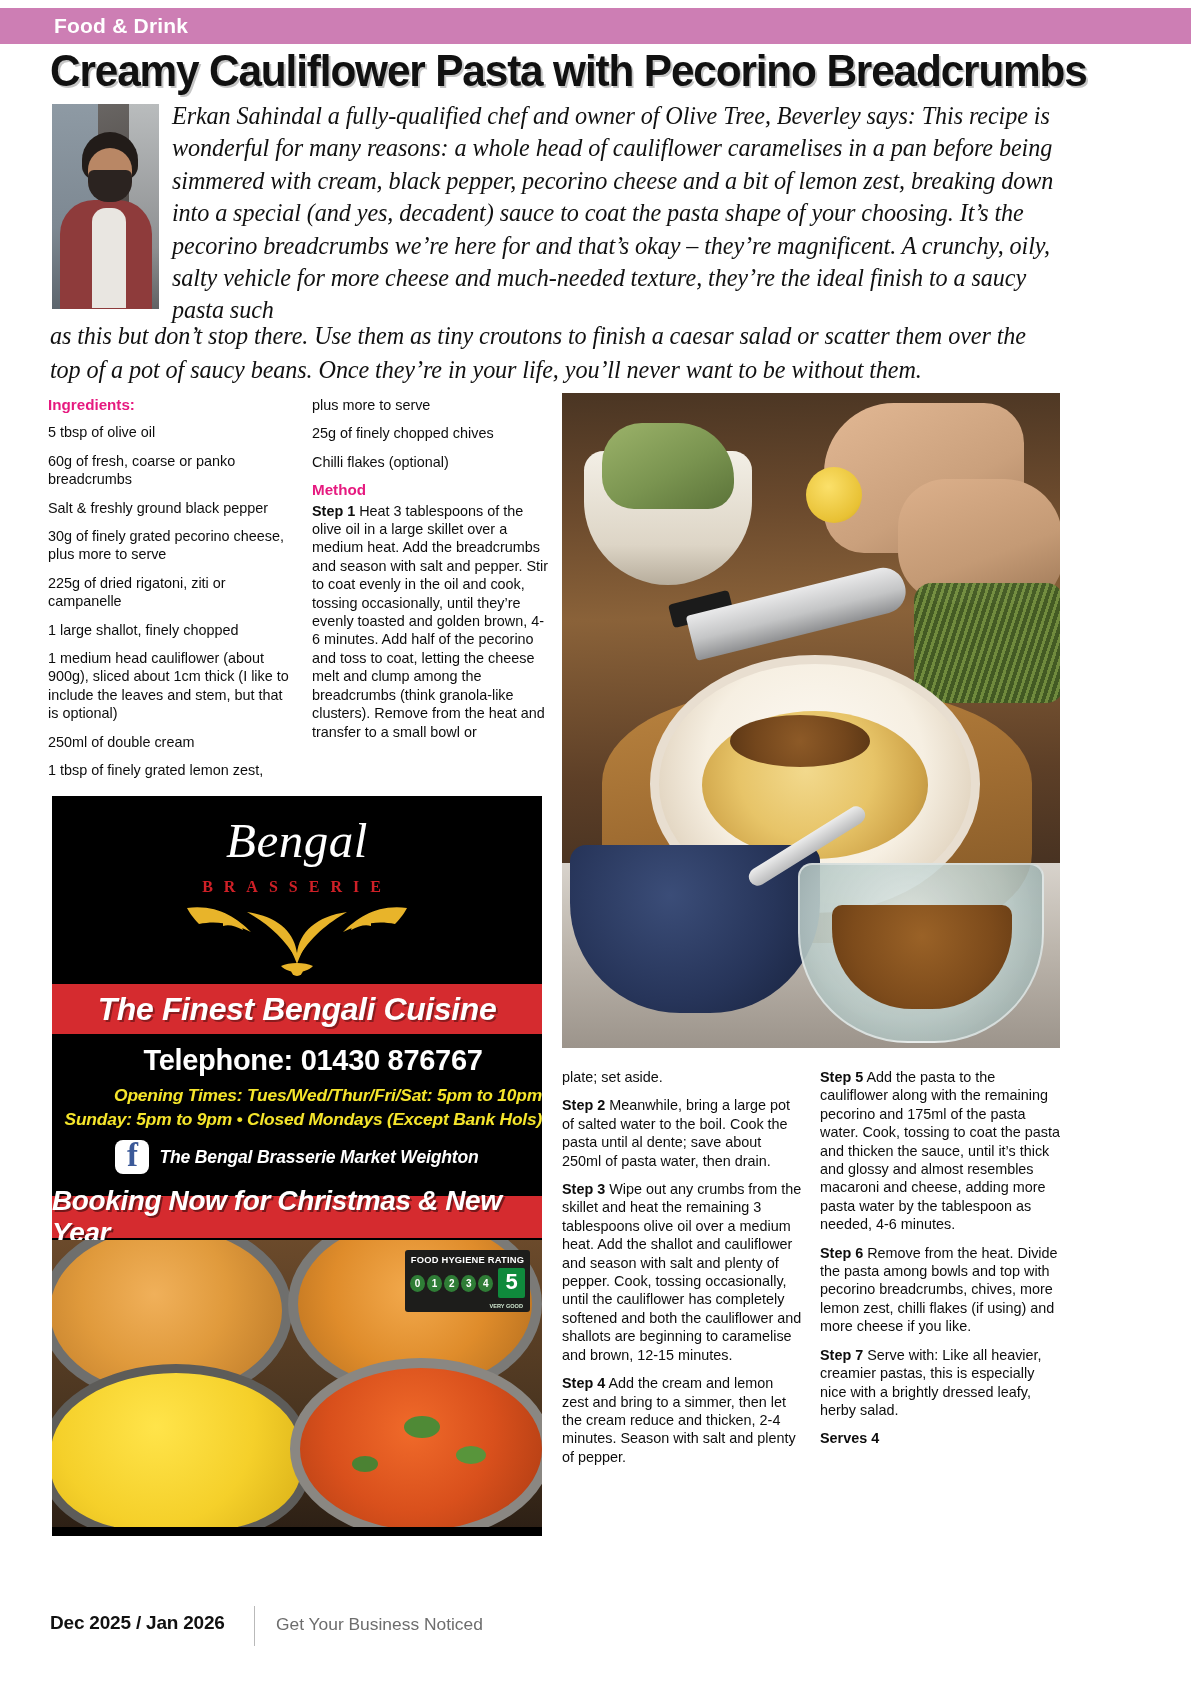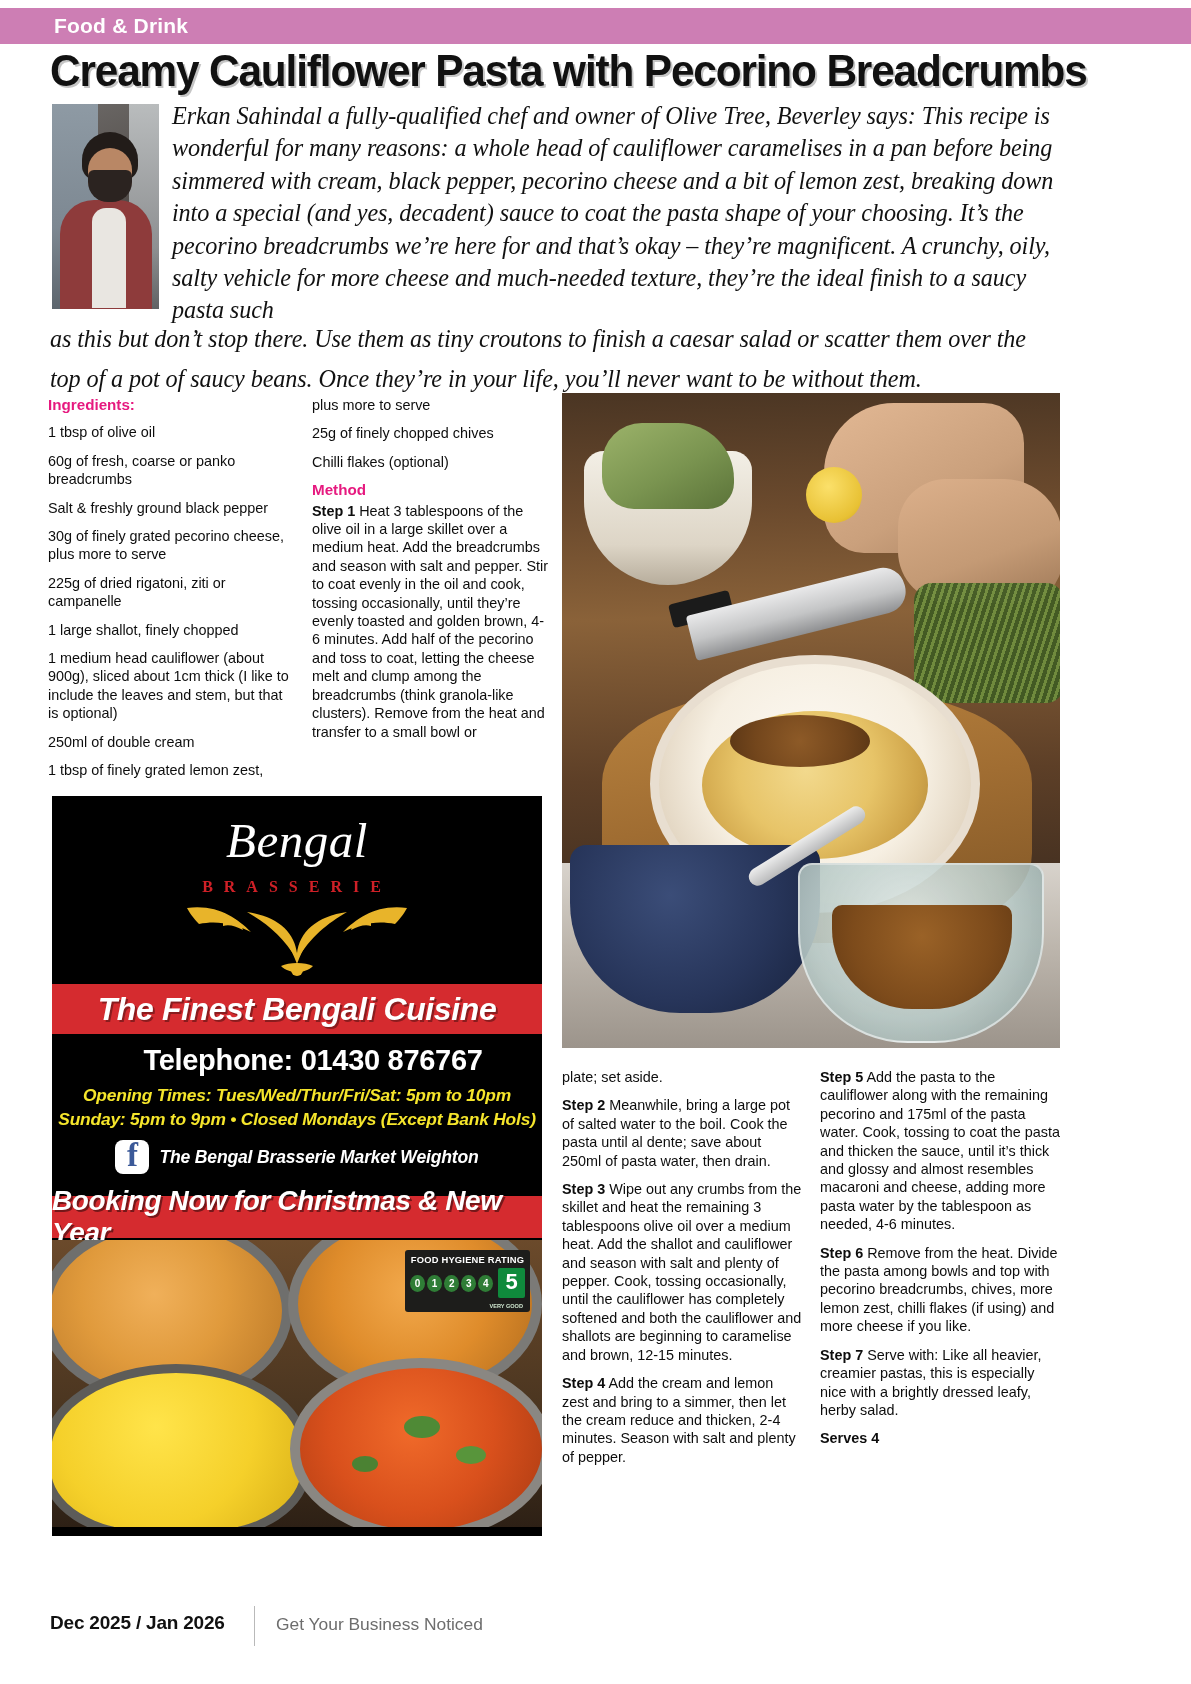--- a/index.html
+++ b/index.html
@@ -60,21 +60,21 @@
   .intro {
     position: absolute; left: 172px; top: 100px; width: 886px;
     font-family: "Liberation Serif", serif;
     font-style: italic; font-size: 24.2px; line-height: 32.4px;
     letter-spacing: -.1px; color:#111;
     text-align: left;
   }
   .intro-cont {
     position: absolute; left: 50px; top: 319px; width: 1010px;
     font-family: "Liberation Serif", serif;
-    font-style: italic; font-size: 24.2px; line-height: 40px;
+    font-style: italic; font-size: 24.2px; line-height: 34px;
     letter-spacing: -.1px; color:#111;
   }
 
   
   .col { position: absolute; font-size: 14.4px; line-height: 18.4px; color:#0d0d0d; }
   .col p { margin-bottom: 10px; }
   .sec-head {
     color: #e6197f; font-weight: bold; font-size: 15.2px; margin-bottom: 9px;
   }
   .sec-head.tight { margin-bottom: 2px; }
@@ -171,21 +171,21 @@
     color:#fff; font-size: 32px; font-weight:bold; font-style: italic;
     letter-spacing:-.4px; font-family:"Liberation Sans", sans-serif;
     text-shadow: 2px 2px 0 rgba(0,0,0,.35);
   }
   .ad-phone-zone { position:relative; width:490px; background:#000; padding: 10px 0 12px; }
   .ad-phone {
     text-align:center; color:#fff; font-size: 29px; font-weight:bold;
     letter-spacing:-.3px; font-family:"Liberation Sans Narrow","Liberation Sans",sans-serif;padding-left:32px;
   }
   .ad-hours {
-    text-align:center; color:#f5e52b; font-size: 17.4px; font-weight:bold;
+    text-align:right; color:#f5e52b; font-size: 17.4px; font-weight:bold;
     font-style: italic; line-height: 24px; margin-top: 6px;
     font-family:"Liberation Sans Narrow","Liberation Sans",sans-serif;
     letter-spacing:-.2px;
   }
   .ad-fb-row {
     display:flex; align-items:center; justify-content:center; gap:10px; margin-top: 9px;
   }
   .fb-icon {
     width: 34px; height: 34px; border-radius: 8px; background:#fff;
     position: relative; flex: none;
@@ -285,21 +285,21 @@
     <div class="hair"></div>
     <div class="face"></div>
     <div class="beard"></div>
   </div>
 
   <div class="intro">Erkan Sahindal a fully-qualified chef and owner of Olive Tree, Beverley says: This recipe is wonderful for many reasons: a whole head of cauliflower caramelises in a pan before being simmered with cream, black pepper, pecorino cheese and a bit of lemon zest, breaking down into a special (and yes, decadent) sauce to coat the pasta shape of your choosing. It’s the pecorino breadcrumbs we’re here for and that’s okay – they’re magnificent. A crunchy, oily, salty vehicle for more cheese and much-needed texture, they’re the ideal finish to a saucy pasta such</div>
   <div class="intro-cont">as this but don’t stop there. Use them as tiny croutons to finish a caesar salad or scatter them over the top of a pot of saucy beans. Once they’re in your life, you’ll never want to be without them.</div>
 
   <div class="col" id="ing-col">
     <div class="sec-head">Ingredients:</div>
-    <p>1 tbsp of olive oil</p>
+    <p>5 tbsp of olive oil</p>
     <p>60g of fresh, coarse or panko breadcrumbs</p>
     <p>Salt &amp; freshly ground black pepper</p>
     <p>30g of finely grated pecorino cheese, plus more to serve</p>
     <p>225g of dried rigatoni, ziti or campanelle</p>
     <p>1 large shallot, finely chopped</p>
     <p>1 medium head cauliflower (about 900g), sliced about 1cm thick (I like to include the leaves and stem, but that is optional)</p>
     <p>250ml of double cream</p>
     <p>1 tbsp of finely grated lemon zest,</p>
   </div>
 

